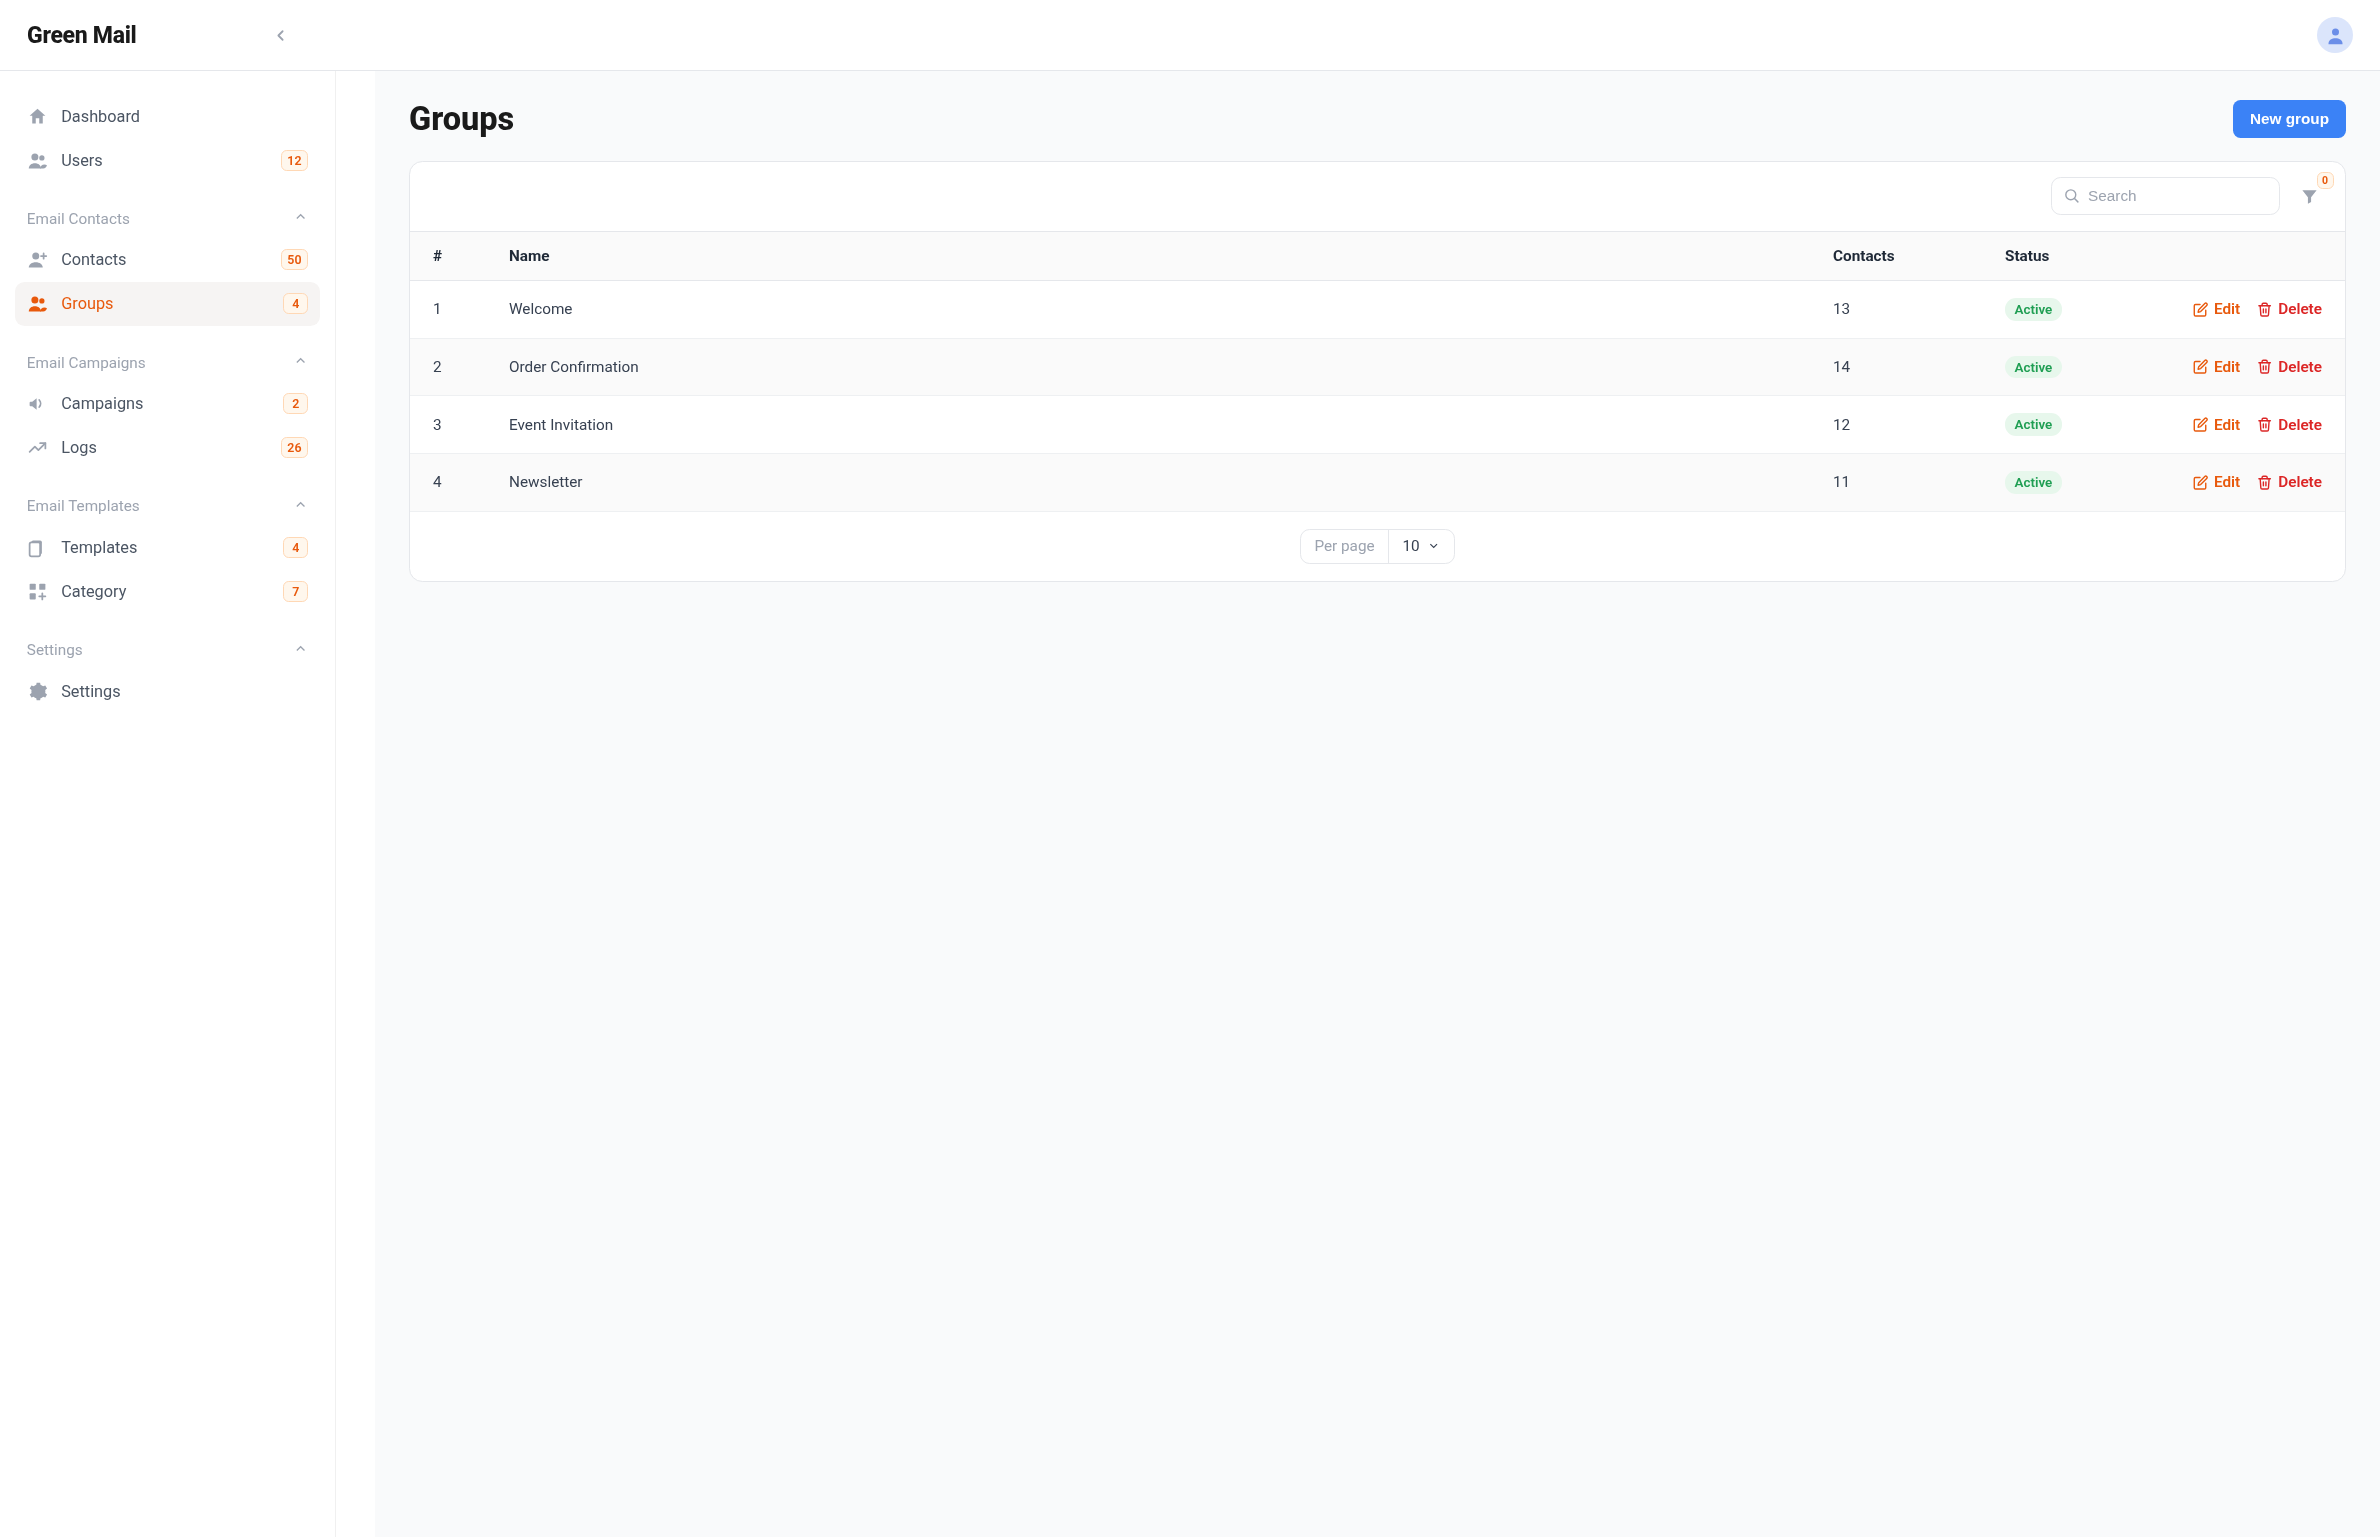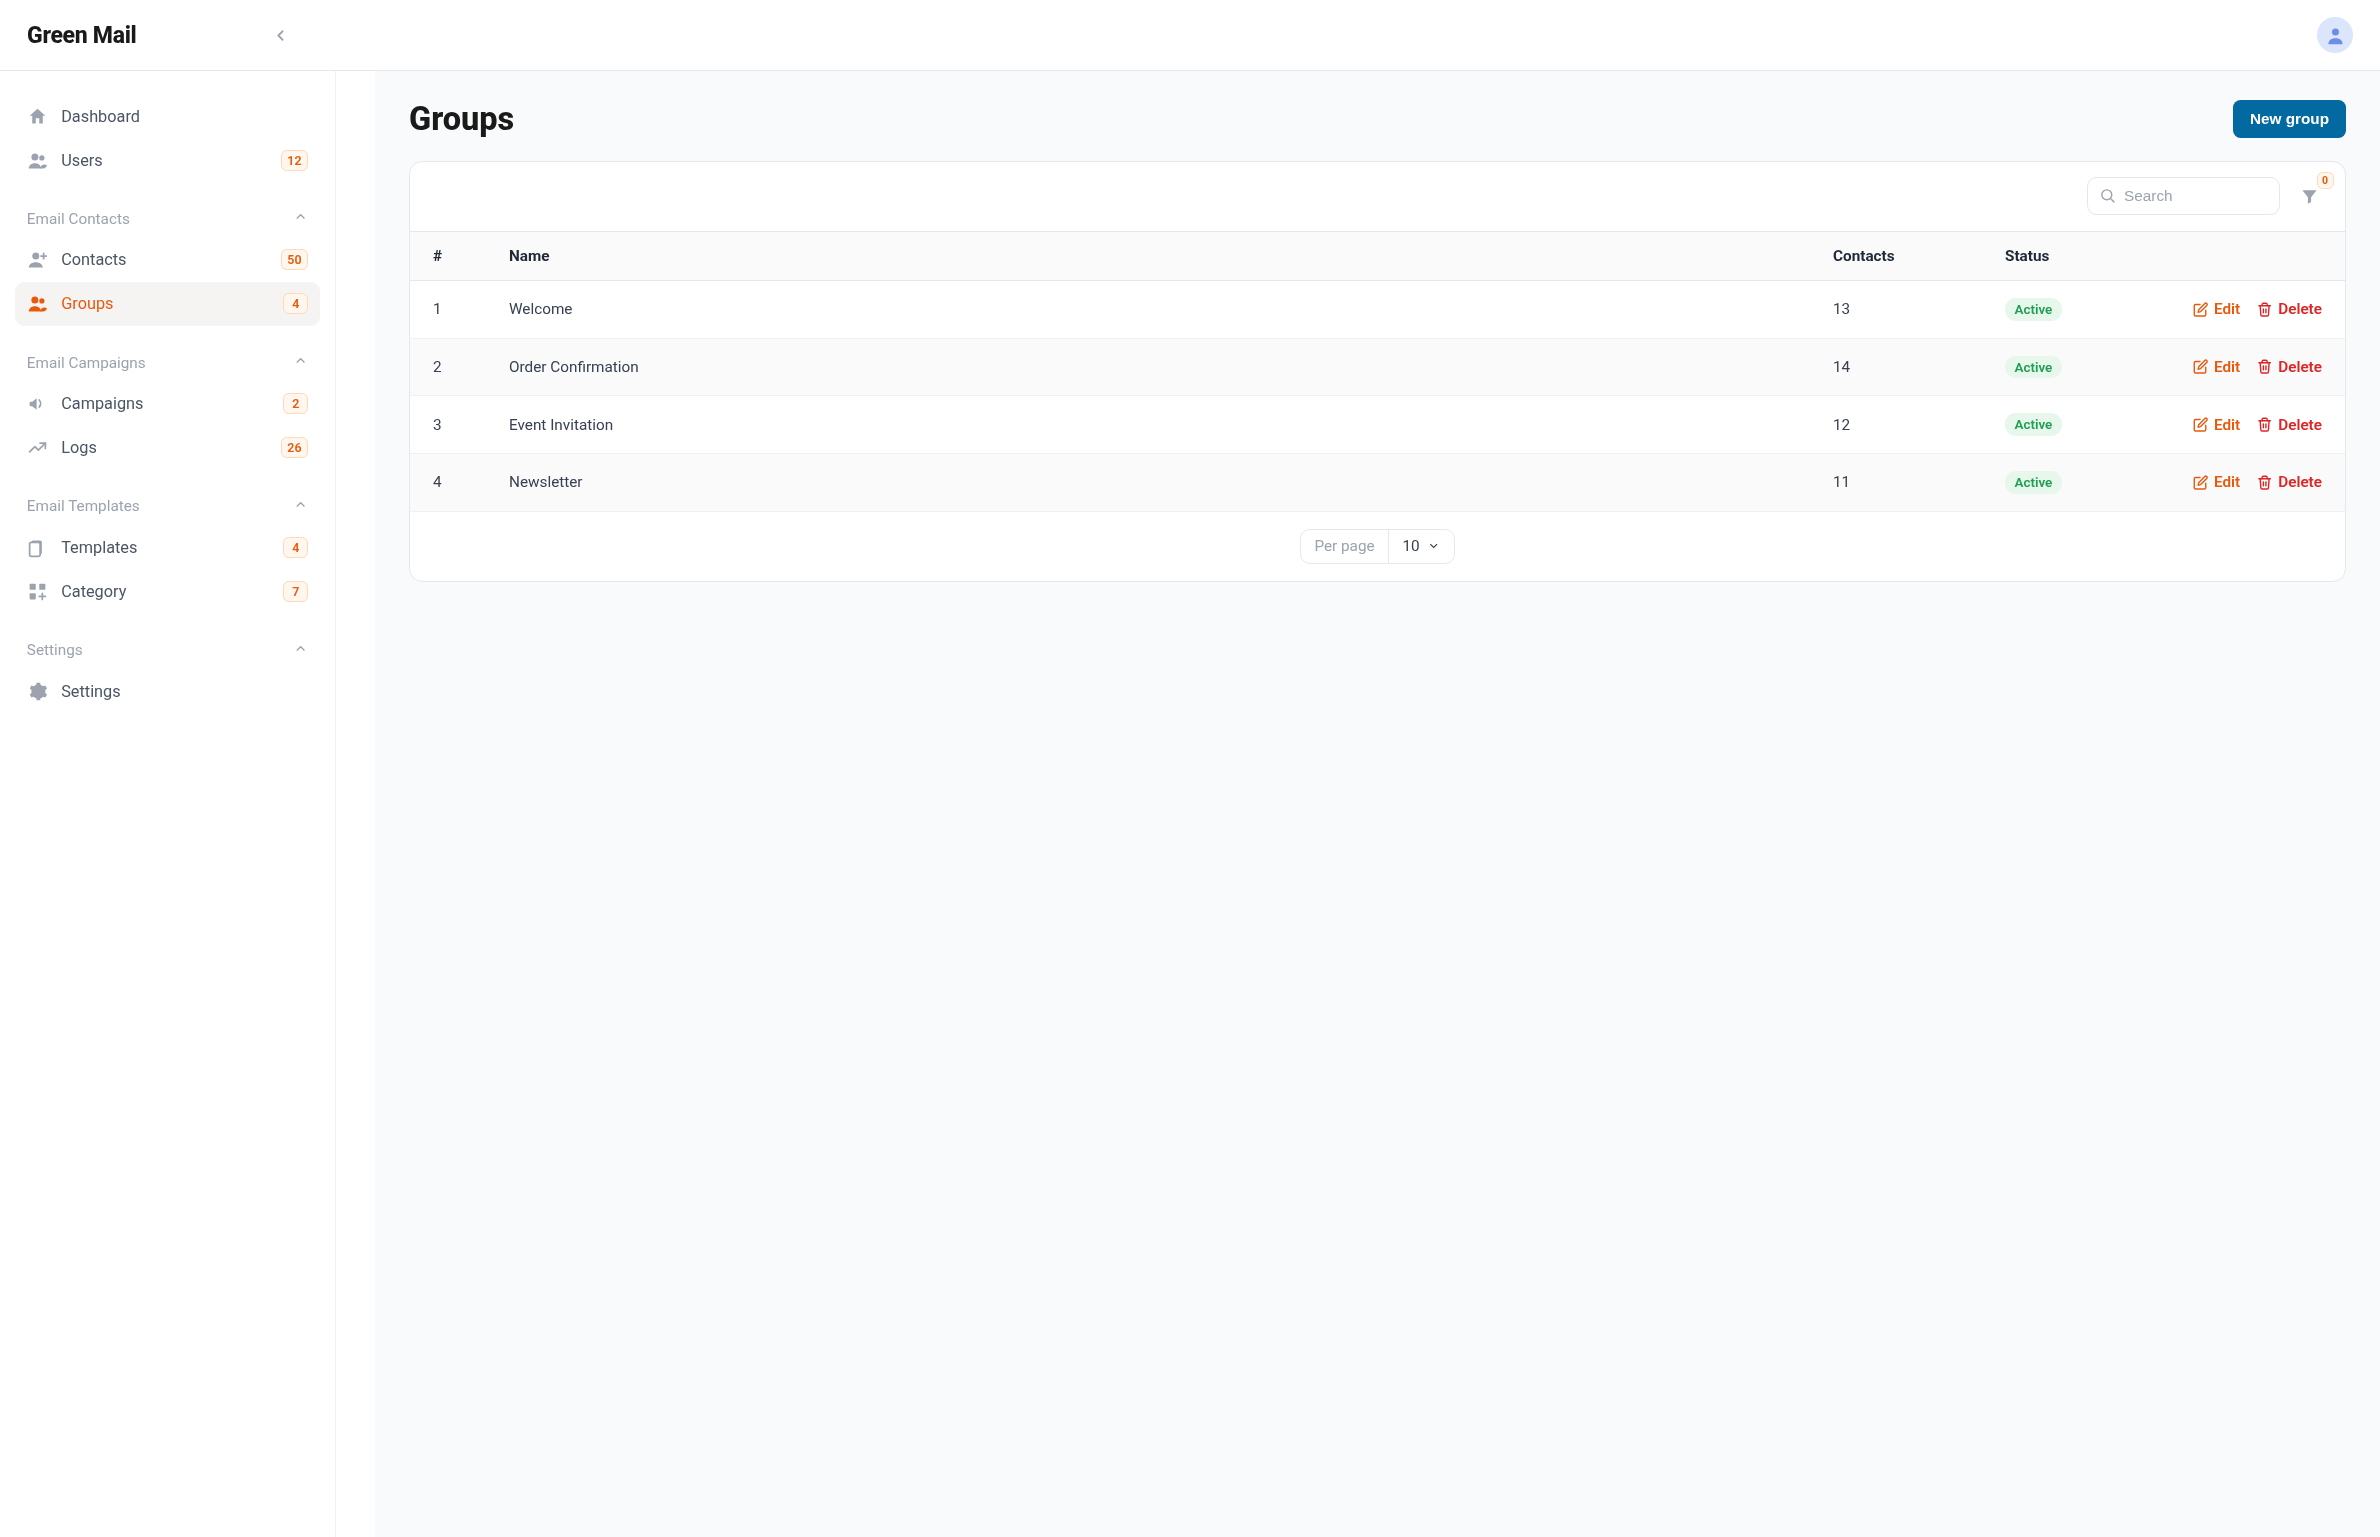--- a/index.html
+++ b/index.html
@@ -54,33 +54,33 @@
     display: flex; align-items: center; justify-content: space-between;
     padding: 27px 11.5px 9.6px 11.5px;
     color: #9ca3af; font-size: 15.3px; font-weight: 400;
   }
   .section-header .chev { color: #9ca3af; cursor: pointer; }
   
   .main { flex: 1; background: #f9fafb; padding: 29px 34px; overflow: auto; }
   .page-head { display: flex; align-items: center; justify-content: space-between; margin-bottom: 23px; }
   .page-title { font-size: 32.5px; font-weight: 800; }
   .btn-primary {
-    background: #0369a1; color: #fff; border: none; border-radius: 7.6px;
+    background: #3b82f6; color: #fff; border: none; border-radius: 7.6px;
     padding: 9.6px 17px; font-size: 15.3px; font-weight: 600; cursor: pointer;
   }
   .card {
     background: #fff; border: 1px solid #e5e7eb; border-radius: 13.4px;
     overflow: hidden;
   }
   .card-top {
     display: flex; justify-content: flex-end; align-items: center; gap: 13.4px;
     padding: 15.3px 19px;
   }
   .search {
-    position: relative; width: 193px;
+    position: relative; width: 229px;
   }
   .search input {
     width: 100%; height: 38px; border: 1px solid #e5e7eb; border-radius: 9.6px;
     padding: 0 11.5px 0 36px; font-size: 15.3px; color: #374151;
   }
   .search input::placeholder { color: #9ca3af; }
   .search .s-icon { position: absolute; left: 11.5px; top: 9.6px; color: #9ca3af; }
   .filter-wrap { position: relative; width: 32.5px; height: 32.5px; display: flex; align-items: center; justify-content: center; cursor: pointer; color: #9ca3af; }
   .filter-badge {
     position: absolute; top: -7.6px; right: -7.6px;

